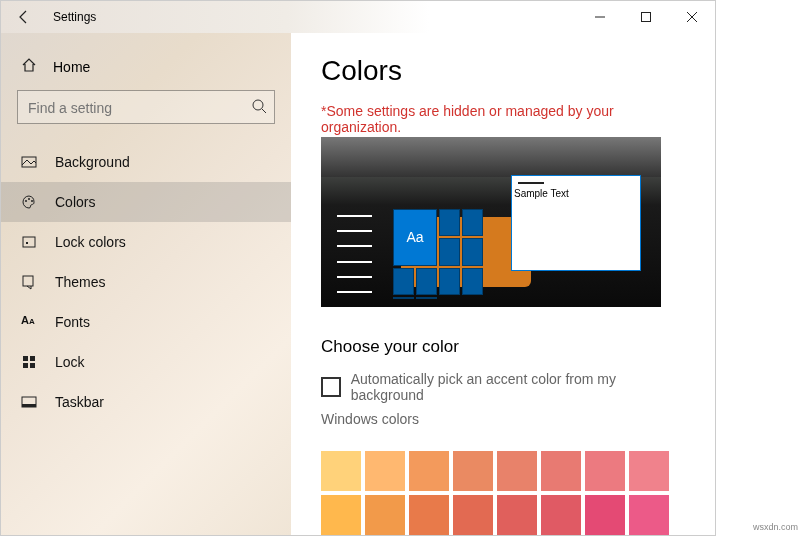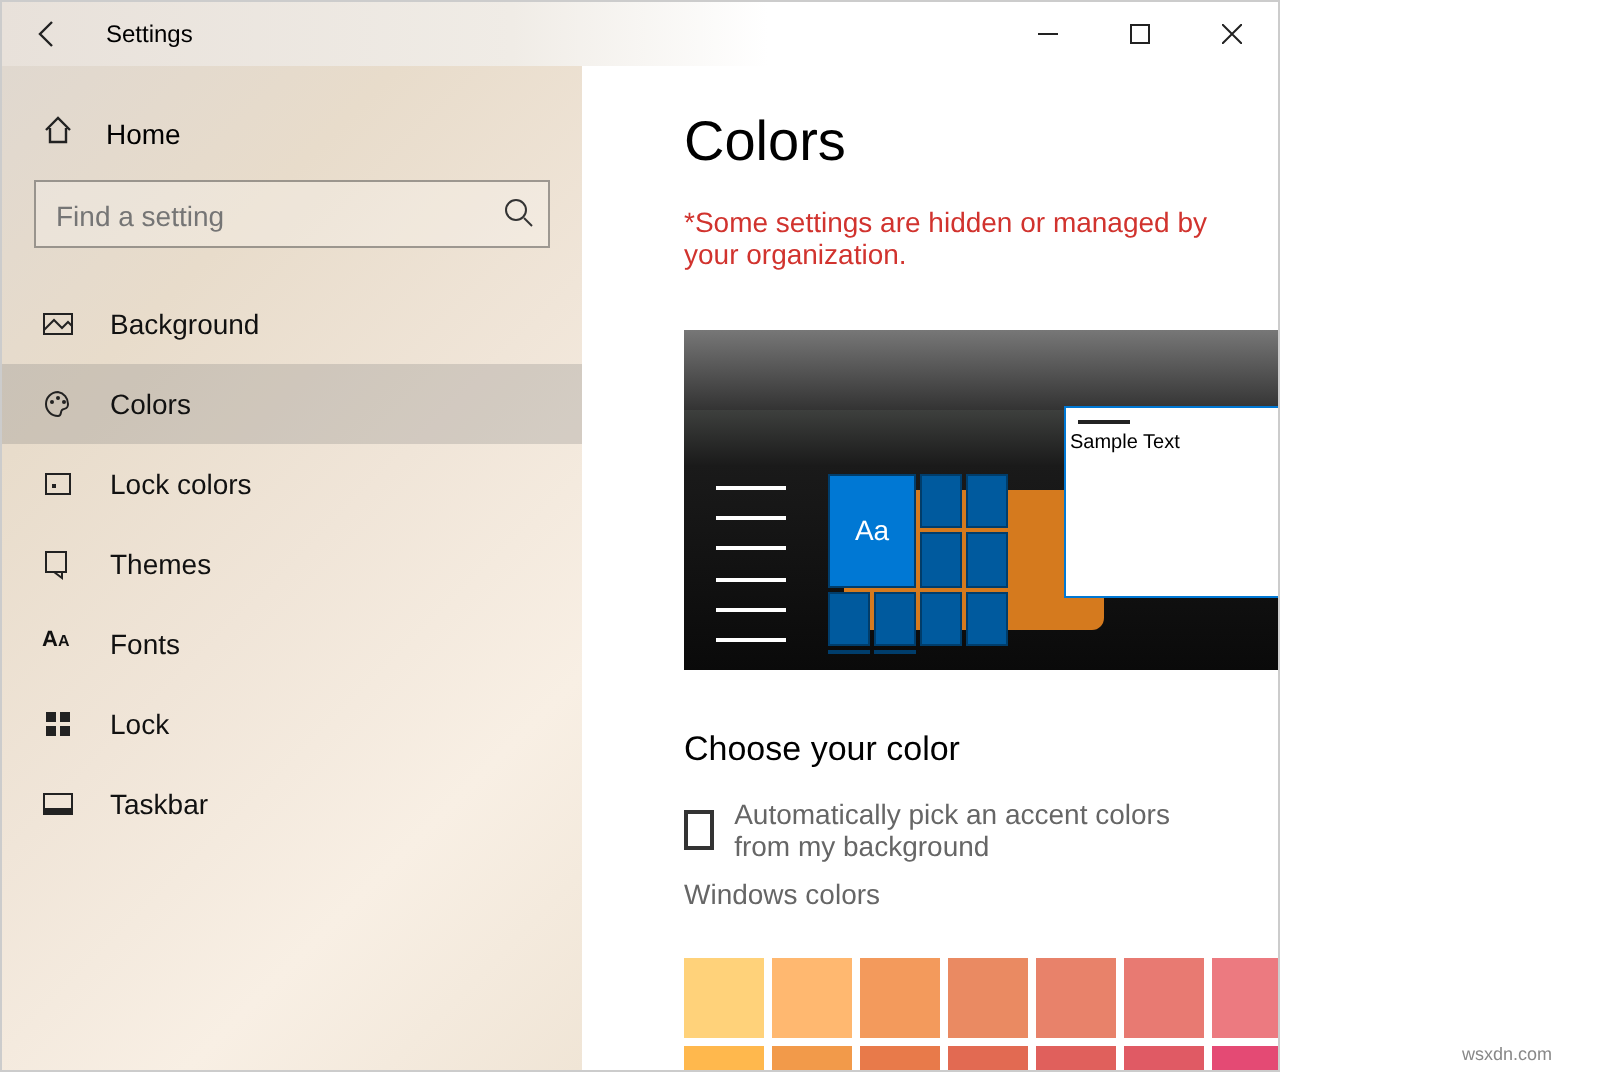--- a/index.html
+++ b/index.html
@@ -1,45 +1,45 @@
 <!DOCTYPE html>
 <html><head>
   <meta charset="utf-8">
   <style>
     * { margin: 0; padding: 0; box-sizing: border-box; font-family: "Segoe UI", Arial, sans-serif; }
     body { width: 800px; height: 536px; background: #fff; overflow: hidden; position: relative; }
 
-    .window { width: 640px; height: 536px; display: flex; flex-direction: column; border: 1px solid #ccc; }
+    .window { width: 716px; height: 536px; display: flex; flex-direction: column; border: 1px solid #ccc; }
 
     .titlebar { height: 32px; display: flex; align-items: center; background: linear-gradient(90deg, #e8e1da 0%, #f0ece6 40%, #fff 60%); }
     .titlebar .back { width: 46px; height: 32px; display:flex; align-items:center; justify-content:center; }
     .titlebar .title { font-size: 12px; padding-left: 6px; flex: 1; }
     .titlebar .winbtns { display: flex; }
     .titlebar .winbtns div { width: 46px; height: 32px; display:flex; align-items:center; justify-content:center; font-size: 11px; }
 
-    .body { flex: 1; display: flex; overflow: hidden; gap: 21px; }
+    .body { flex: 1; display: flex; overflow: hidden; }
 
     .sidebar { width: 290px; height: 100%; background: linear-gradient(135deg, #e0d8cf 0%, #e8dccb 25%, #f0e5d8 50%, #f8efe4 75%, #f0e5d6 100%); padding-top: 18px; }
     .homerow { display:flex; align-items:center; gap:16px; padding: 6px 20px 14px 20px; font-size: 14px; }
     .homerow .icon { width: 16px; }
 
     .searchwrap { margin: 0 16px 18px 16px; position: relative; }
     .searchwrap input { width: 100%; height: 34px; padding: 1px 34px 0 10px; font-size: 14px; border: 1px solid rgba(0,0,0,0.35); background: rgba(255,255,255,0.25); outline: none; }
     .searchwrap .sicon { position: absolute; right: 8px; top: 8px; color: #333; }
 
     .category { font-size: 14px; font-weight: 600; padding: 6px 20px 16px 20px; }
 
     .navlist { display: flex; flex-direction: column; }
     .navitem { display:flex; gap:18px; padding: 12px 20px; font-size: 14px; color: #111; }
     .navitem.active { background: rgba(120,120,120,0.25); }
     .navitem .icon { width: 16px; display:flex; }
 
     .main { flex: 1; background: #fff; padding: 22px 30px 10px 30px; overflow: hidden; }
     .main h1 { font-size: 28px; font-weight: 400; margin-bottom: 16px; }
-    .warn { color: #d1332e; font-size: 14px; margin-bottom: 30px; }
+    .warn { color: #d1332e; font-size: 14px; margin-bottom: 2px; }
 
     .preview { width: 340px; height: 170px; background: #000; position: relative; overflow: hidden; margin-bottom: 30px; }
     .bgscene { position:absolute; inset:0; background: linear-gradient(180deg, #707570 0%, #1a1a1a 40%, #0a0a0a 100%); }
     .bgscene::after{ content:""; position:absolute; left:80px; top:80px; width:130px; height:70px; background:#d57a1e; border-radius:10px 6px 6px 6px; }
     .bgscene::before{ content:""; position:absolute; left:0; top:0; width:100%; height:40px; background:linear-gradient(180deg,#777 0%,#333 100%); }
 
     .tiles { position:absolute; left:12px; bottom:8px; width:150px; height:90px; display:grid; grid-template-columns: 58px 1fr; gap:2px; }
     .tiles .left { display:flex; flex-direction:column; justify-content:space-between; padding:6px 4px; }
     .tiles .left .line { height:2px; background:#fff; width:70%; }
     .tiles .right { display:grid; grid-template-columns:repeat(4,1fr); grid-template-rows:repeat(3,1fr); gap:2px; }
@@ -53,21 +53,21 @@
     .choose { font-size: 17px; font-weight: 400; margin-bottom: 14px; }
 
     .chkrow { display:flex; align-items:center; gap:10px; font-size:14px; color:#666; margin-bottom:8px; }
     .chkrow .chk { width:20px; height:20px; border:2px solid #333; }
 
     .subhdr { font-size:14px; color:#666; margin-bottom:24px; }
 
     .swgrid { display:grid; grid-template-columns:repeat(8,40px); gap:4px; }
     .sw { width:40px; height:40px; }
 
-    .attr { position:absolute; right:24px; bottom:4px; font-size:9px; color:#888;text-align:right; }
+    .attr { position:absolute; right:2px; bottom:4px; font-size:9px; color:#888;text-align:right; }
   </style>
 </head>
 <body>
 
 <div class="window">
   <div class="titlebar">
     <div class="back">
       <svg width="16" height="16" viewBox="0 0 16 16">
           <path d="M10 2 L4 8 L10 14" stroke="#222" stroke-width="1.2" fill="none"></path>
         </svg>
@@ -214,21 +214,21 @@
         <div class="samplecard">
           <div class="bar"></div>
           <div class="txt">Sample Text</div>
         </div>
       </div>
 
       <div class="choose">Choose your color</div>
 
       <div class="chkrow">
         <div class="chk"></div>
-        <span>Automatically pick an accent colors from my background</span>
+        <span>Automatically pick an accent color from my background</span>
       </div>
 
       <div class="subhdr">Windows colors</div>
 
       <div class="swgrid" id="swgrid">
           <div class="sw" style="background: rgb(255, 210, 122);"></div>
           <div class="sw" style="background: rgb(255, 184, 112);"></div>
           <div class="sw" style="background: rgb(243, 154, 92);"></div>
           <div class="sw" style="background: rgb(234, 138, 98);"></div>
           <div class="sw" style="background: rgb(232, 130, 106);"></div>

